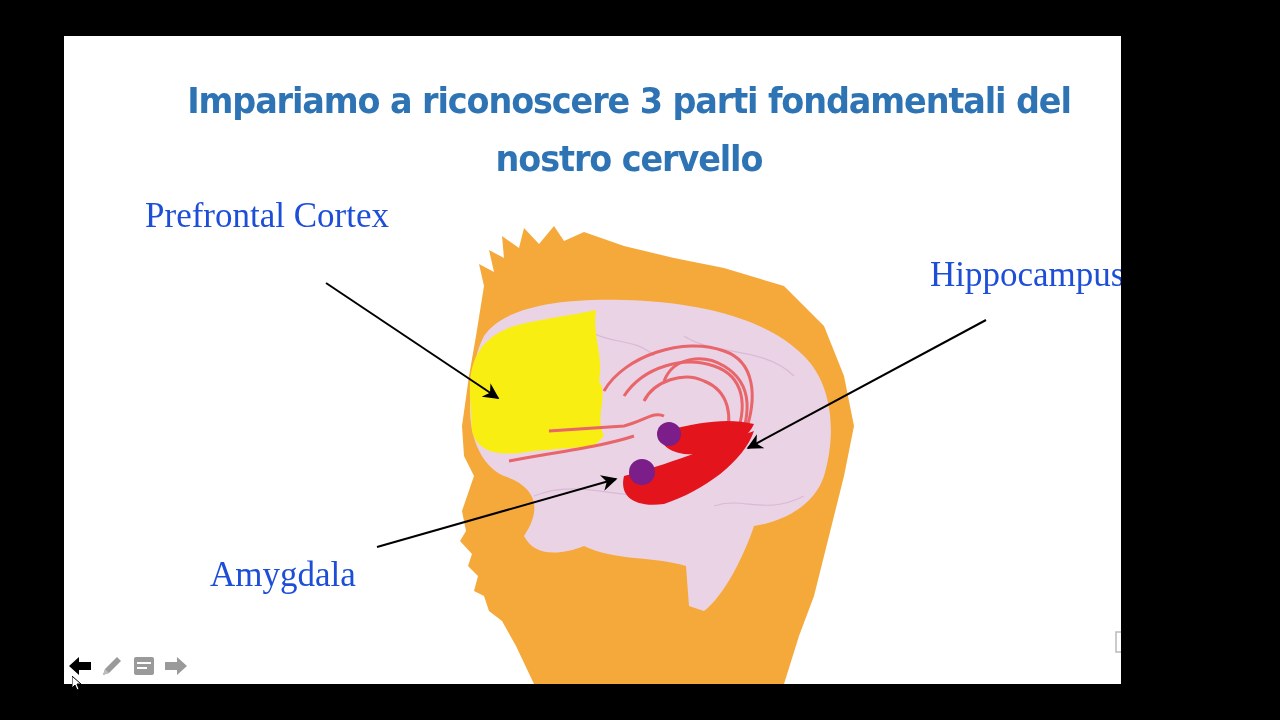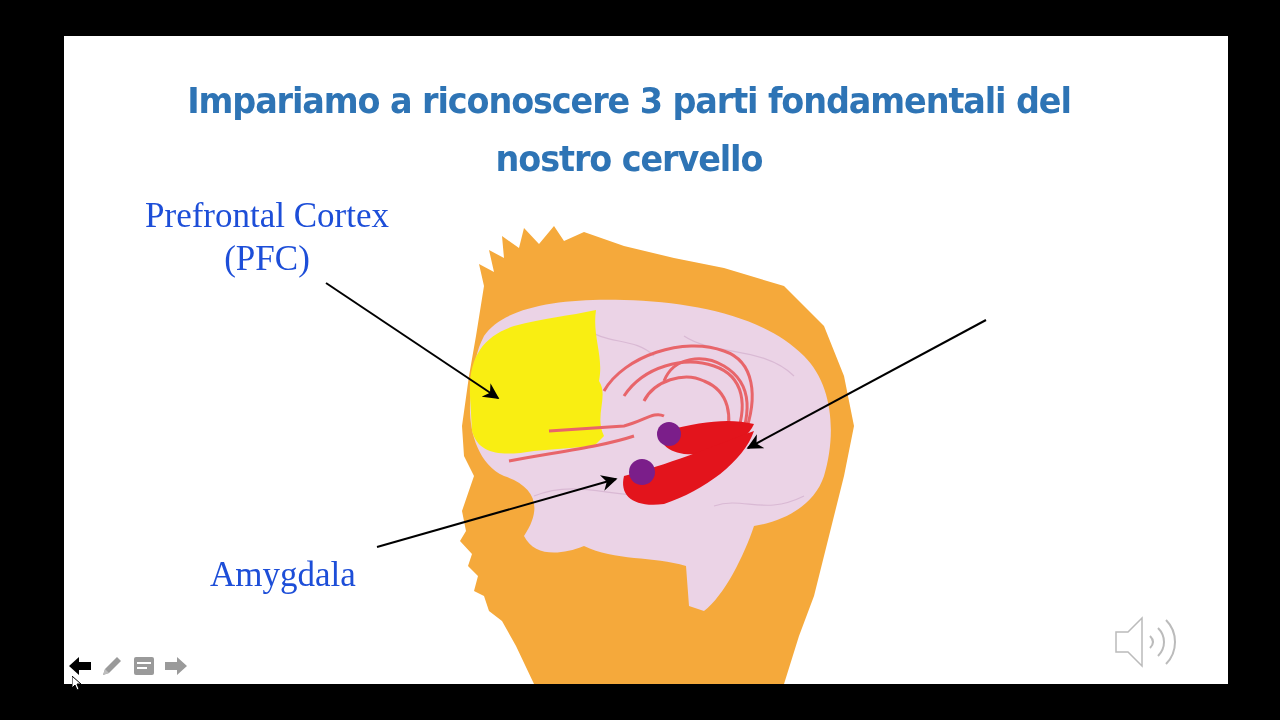--- a/index.html
+++ b/index.html
@@ -1,17 +1,17 @@
 <!DOCTYPE html>
 <html><head>
 <meta charset="utf-8">
 <style>
   html,body{margin:0;padding:0;}
   body{width:1280px;height:720px;background:#000;position:relative;overflow:hidden;font-family:"Liberation Sans",sans-serif;}
-  .slide{position:absolute;left:64px;top:36px;width:1151px;height:648px;background:#fff;overflow:hidden;padding-left:13px;}
+  .slide{position:absolute;left:64px;top:36px;width:1057px;height:648px;background:#fff;overflow:hidden;}
   .title{position:absolute;left:0;top:36px;width:1130px;text-align:center;color:#2E74B5;font-family:"DejaVu Sans",sans-serif;font-weight:bold;font-size:36px;line-height:58px;letter-spacing:-1.2px;transform:scaleX(0.93);transform-origin:565px 0;}
   .label{position:absolute;font-family:"Liberation Serif",serif;font-size:35px;color:#1d4ed8;line-height:40px;text-align:center;}
   .illus{position:absolute;left:0;top:0;}
   .ctrl{position:absolute;top:618px;width:24px;height:24px;display:flex;align-items:center;justify-content:center;cursor:pointer;}
   .speaker{position:absolute;left:1050px;top:578px;width:70px;height:56px;cursor:pointer;}
   .cursor{position:absolute;left:8px;top:637px;}
 </style>
 </head>
 <body>
 
@@ -54,22 +54,22 @@
         <path d="M0,0 L10,5 L0,10 L3,5 Z" fill="#000"></path>
       </marker>
     </defs>
     <line x1="262" y1="247" x2="434" y2="362" stroke="#000" stroke-width="2" marker-end="url(#ah)"></line>
     <line x1="922" y1="284" x2="684" y2="412" stroke="#000" stroke-width="2" marker-end="url(#ah)"></line>
     <line x1="313" y1="511" x2="552" y2="443" stroke="#000" stroke-width="2" marker-end="url(#ah)"></line>
   </svg>
 
   <div class="label" style="left:58px;top:160px;width:290px;">
     <div>Prefrontal Cortex</div>
-    <div style="margin-top:3px;">(PFC)</div>
   </div>
+  <div class="label" style="left:866px;top:219px;">Hippocampus</div>
   <div class="label" style="left:146px;top:519px;">Amygdala</div>
 
   <div class="ctrl" style="left:4px;">
     <svg width="22" height="18" viewBox="0 0 22 18">
         <path d="M0,9 L10,0 L10,5 L22,5 L22,13 L10,13 L10,18 Z" fill="#000"></path>
       </svg>
   </div>
   <div class="ctrl" style="left:36px;">
     <svg width="22" height="22" viewBox="0 0 22 22">
         <path d="M2,20 L4,14 L16,2 L20,6 L8,18 Z" fill="#9a9a9a"></path>

